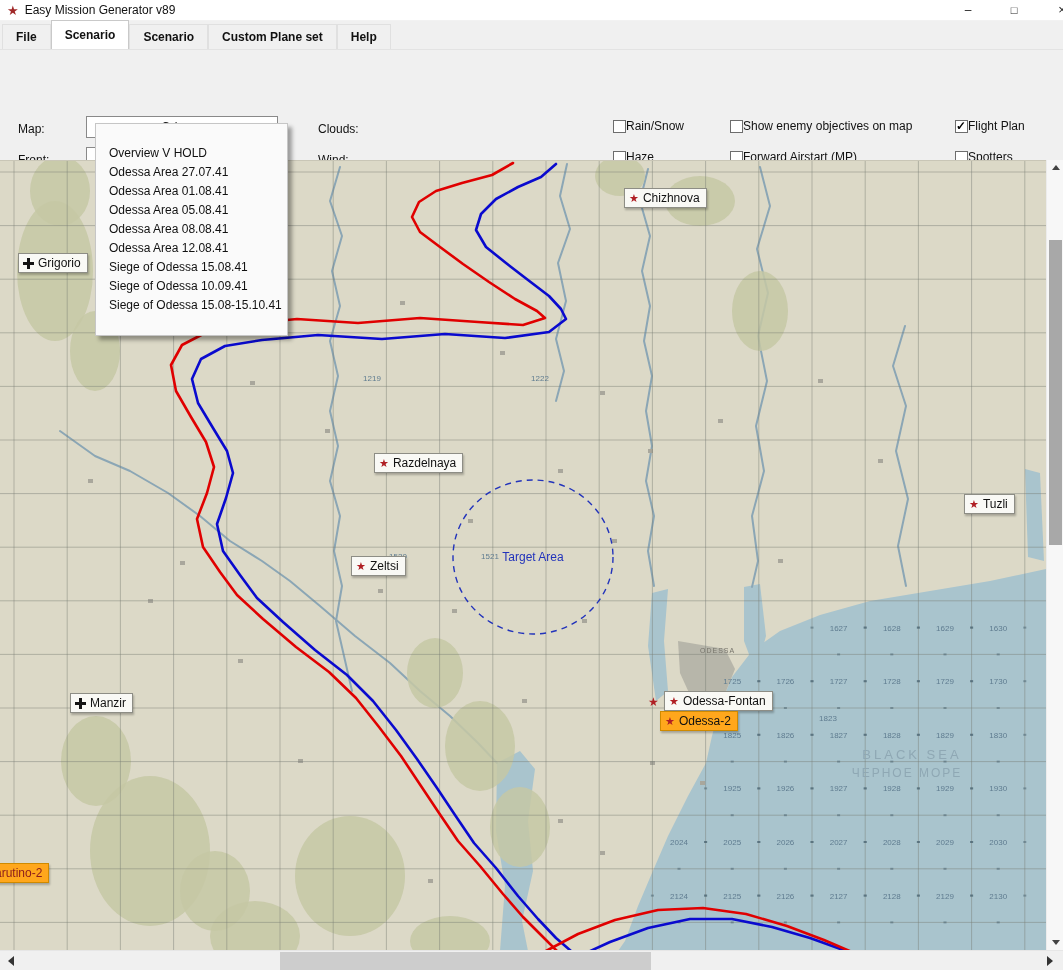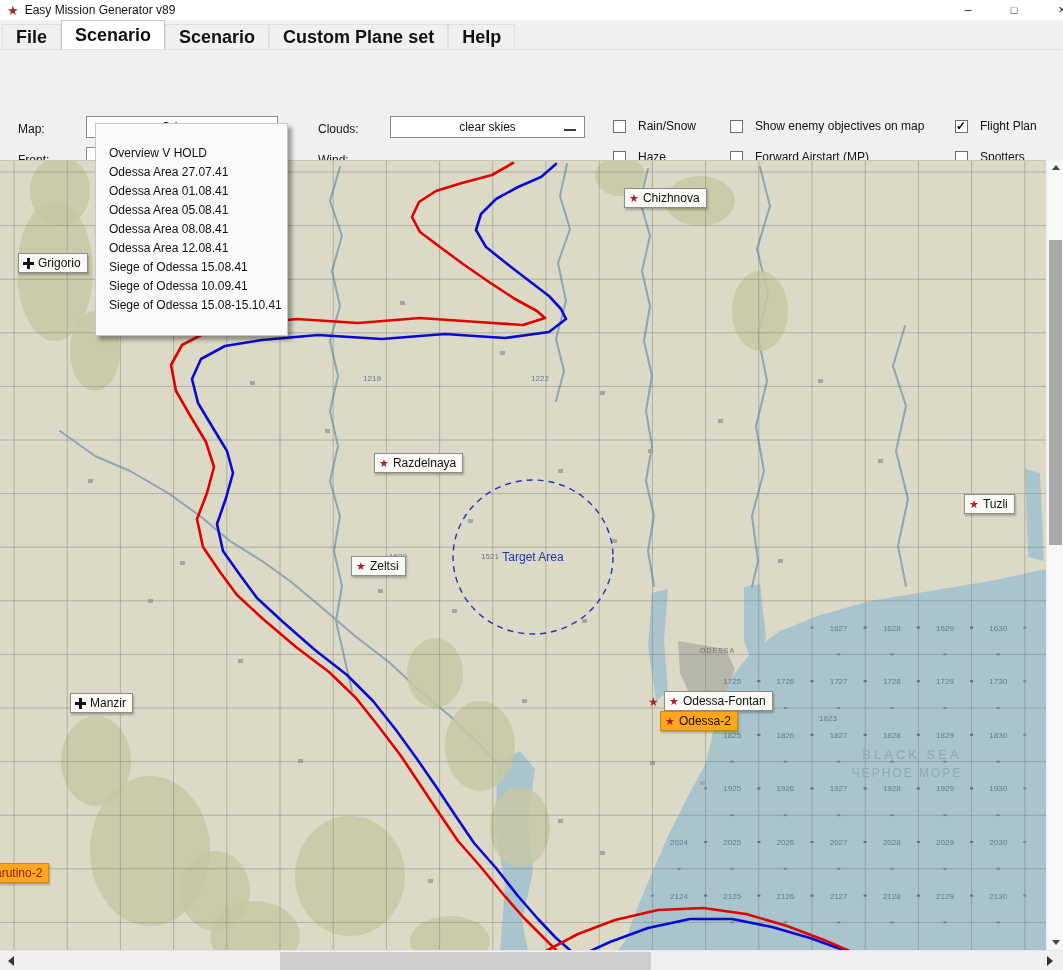--- a/index.html
+++ b/index.html
@@ -11,29 +11,29 @@
   .appstar { color:#a02828; font-size:13px; margin-right:6px; line-height:1; }
   .wtitle { font-size:12px; }
   .wctrls { position:absolute; right:0; top:0; height:21px; width:120px; }
   .wbtn { position:absolute; top:0; height:21px; width:30px; text-align:center; line-height:20px; font-size:12px; color:#222; }
   .wbtn.min { right:80px; }
   .wbtn.max { right:34px; font-size:11px; }
   .wbtn.cls { right:-14px; font-size:13px; }
 
   
   .tabbar { position:absolute; left:0; top:21px; width:1063px; height:29px; background:#f0f0f0; display:flex; align-items:flex-end; padding-left:2px; border-bottom:1px solid #e3e3e3; }
-  .tab { height:25px; display:flex; align-items:center; padding:0 13px; font-weight:bold; font-size:18px; background:#f0f0f0; border:1px solid #e0e0e0; border-bottom:none; }
+  .tab { height:25px; display:flex; align-items:center; padding:0 13px; font-weight:bold; font-size:12px; background:#f0f0f0; border:1px solid #e0e0e0; border-bottom:none; }
   .tab.active { height:29px; background:#ffffff; border-color:#c9c9c9; position:relative; z-index:3; }
 
   
   .panel { position:absolute; left:0; top:50px; width:1063px; height:110px; background:#f0f0f0; }
   .flabel { position:absolute; font-size:12px; white-space:nowrap;text-align:center; }
   .combo { position:absolute; height:22px; background:#ffffff; border:1px solid #898989; display:flex; align-items:center; justify-content:center; font-size:12px; }
   .combo .dropglyph { position:absolute; right:8px; top:12px; width:12px; height:0; border-top:2px solid #3d3d3d; }
-  .cb { position:absolute; display:flex; align-items:center; gap:12px; font-size:12px; white-space:nowrap; }
+  .cb { position:absolute; display:flex; align-items:center; gap:0; font-size:12px; white-space:nowrap; }
   .cbbox { width:13px; height:13px; background:#fff; border:1px solid #6d6d6d; position:relative; }
   .cbbox.checked::after { content:"✓"; position:absolute; left:0px; top:-2px; font-size:12px; font-weight:bold; color:#000; }
   .btn { position:absolute; height:23px; background:#e3e3e3; border:1px solid #8a8a8a; display:flex; align-items:center; justify-content:center; gap:7px; font-size:12px; }
   .btn.focused::after { content:""; position:absolute; left:2px; top:2px; right:2px; bottom:2px; border:1px dotted #333; pointer-events:none; }
   .redstar { color:#b01f24; font-size:12px; line-height:1; }
   .plusicon { position:relative; width:11px; height:11px; display:inline-block; flex:0 0 11px; }
   .plusicon::before { content:""; position:absolute; left:4px; top:0; width:3px; height:11px; background:#141414; }
   .plusicon::after  { content:""; position:absolute; left:0; top:4px; width:11px; height:3px; background:#141414; }
 
   
@@ -98,24 +98,20 @@
   </div>
   <div class="combo" style="left:86px; top:128px; width:192px;">
     <span></span>
     <span class="dropglyph"></span>
   </div>
 
   <span class="flabel" style="left:318px; top:72px;">Clouds:</span>
   <span class="flabel" style="left:318px; top:103px;">Wind:</span>
   <span class="flabel" style="left:318px; top:134px;">Time of day:</span>
 
-  <div class="combo" style="left:390px; top:66px; width:195px;">
-    <span>clear skies</span>
-    <span class="dropglyph"></span>
-  </div>
   <div class="combo" style="left:390px; top:128px; width:195px;">
     <span>noon</span>
     <span class="dropglyph"></span>
   </div>
 
   <div class="cb" style="left:613px; top:69px;">
     <span class="cbbox"></span>
     <span>Rain/Snow</span>
   </div>
   <div class="cb" style="left:613px; top:100px;">

